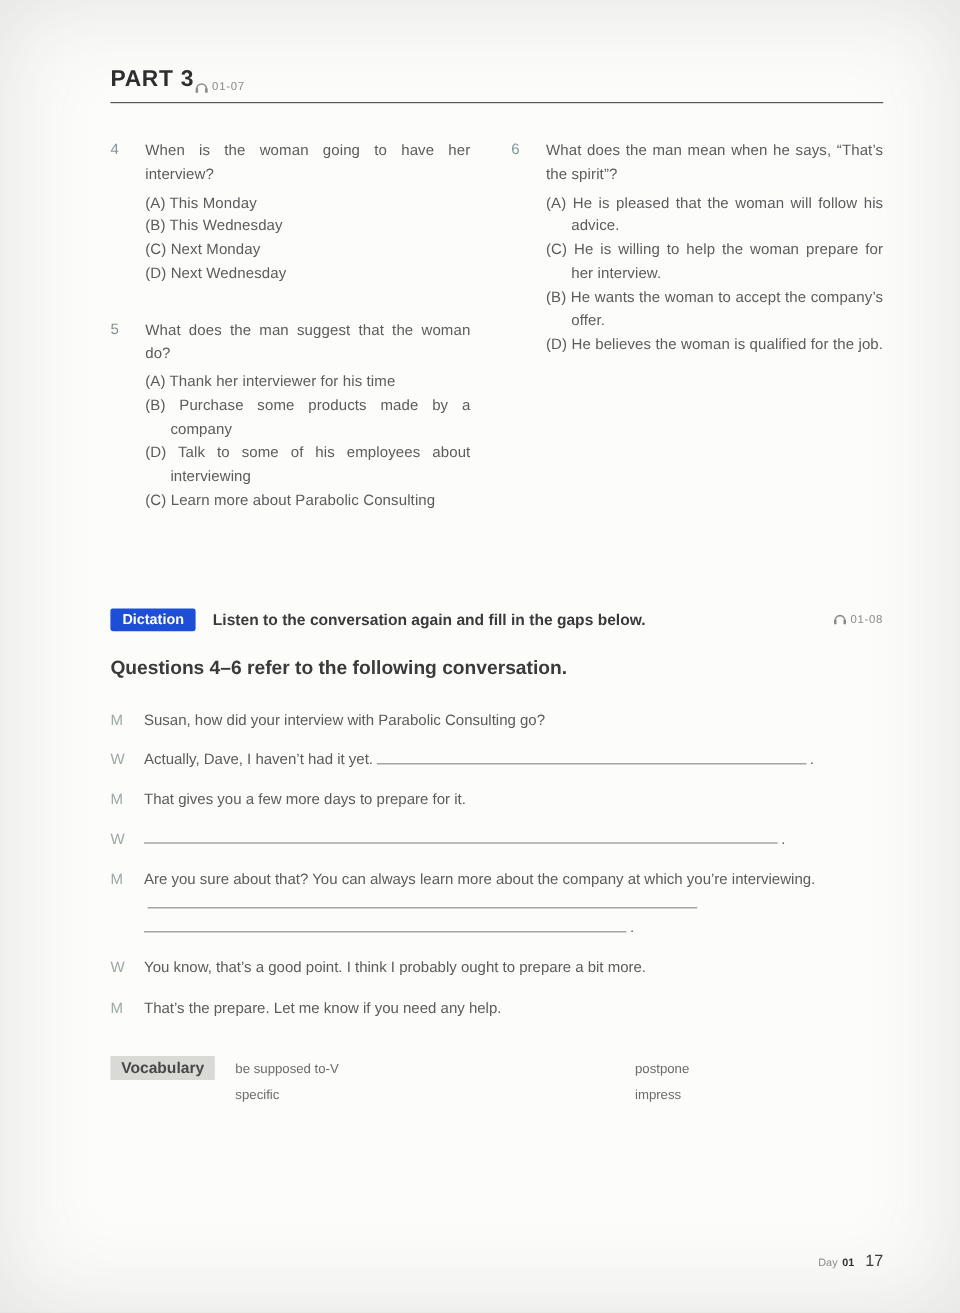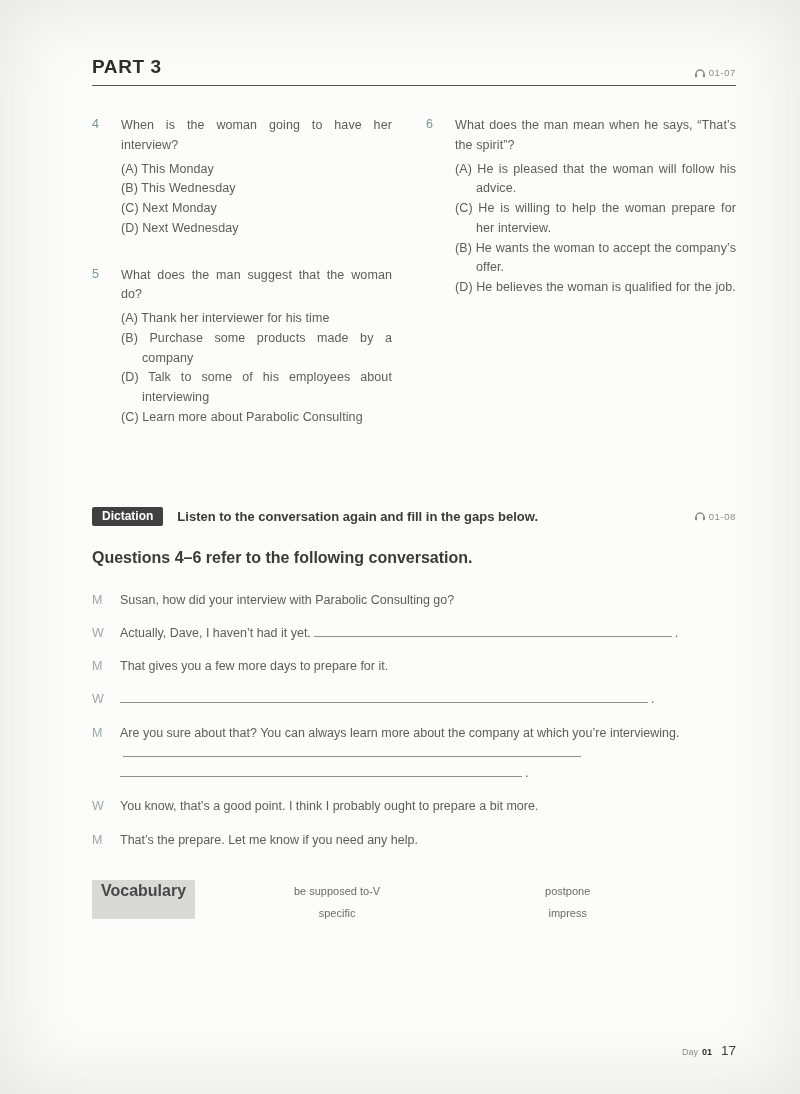--- a/index.html
+++ b/index.html
@@ -5,21 +5,21 @@
   * { margin:0; padding:0; box-sizing:border-box; }
   html,body { background:#e8e8e5; }
   body { font-family:"Liberation Sans", sans-serif; }
   .page {
     position:relative; width:800px; height:1094px; margin:0 auto;
     background:#fcfcfb; color:#5c5c5c;
     box-shadow: inset 0 0 80px rgba(70,70,60,.14);
     padding:56px 64px 0 92px;
   }
   
-  .hdr { display:flex; justify-content:space-between; align-items:flex-end; }
+  .hdr { display:flex; justify-content:flex-start; align-items:flex-end; }
   .part-title { font-size:19px; font-weight:bold; color:#2e2e2e; letter-spacing:.6px; }
   .audio { font-size:9.5px; color:#8b8b8b; display:flex; align-items:center; gap:3px; letter-spacing:.6px; }
   .rule { border:none; border-top:1.7px solid #585858; margin-top:7px; }
 
   
   .qs { display:flex; margin-top:30px; gap:34px; }
   .col-left { width:300px; }
   .col-right { width:310px; }
   .question { display:flex; margin-bottom:27px; }
   .qnum { width:29px; flex:none; color:#7e9692; font-size:12.5px; padding-top:1px; }
@@ -37,22 +37,22 @@
   .dlg { position:relative; padding-left:28px; margin-bottom:13px; }
   .spk { position:absolute; left:0; top:0; color:#9ba8a5; }
   .blank { display:inline-block; border-bottom:1px solid #8f8f8f; height:.9em; vertical-align:baseline; margin:0 3px; }
   .blank-b1 { width:358px; }
   .blank-b2 { width:528px; margin-left:0; }
   .blank-b3a { width:458px; }
   .blank-b3b { width:402px; margin-left:0; }
 
   
   .vocab { margin-top:30px; display:flex; align-items:flex-start; font-size:11px; }
-  .vocab-label { background:#d9d9d6; color:#474747; font-weight:bold; font-size:16px; padding:2px 9px 19px; border-radius:1px; }
-  .vcol { line-height:2.0; color:#6b6b6b;text-align:center; }
+  .vocab-label { background:#d9d9d6; color:#474747; font-weight:bold; font-size:13px; padding:2px 9px 3px; border-radius:1px; }
+  .vcol { line-height:2.0; color:#6b6b6b; }
   .vcol-1 { margin-left:17px; width:250px; }
   .vcol-2 { margin-left:83px; }
 
   
   .footer { position:absolute; right:64px; bottom:36px; display:flex; align-items:baseline; color:#555; }
   .day-label { font-size:9px; color:#8a8a8a; margin-right:4px;padding-left:12px; }
   .day-num { font-size:9px; font-weight:bold; color:#2e2e2e; }
   .page-num { font-size:13.5px; color:#3c3c3c; margin-left:9px; }
   svg { display:block; }
 </style>
@@ -113,21 +113,21 @@
           <div class="choice">(B) He wants the woman to accept the company’s offer.</div>
           <div class="choice">(D) He believes the woman is qualified for the job.</div>
         </div>
       </div>
 
     </div>
   </div>
 
   <div class="dict">
     <div class="dict-hdr">
-      <span class="badge" id="dict-badge" style="background: #404040;">Dictation</span>
+      <span class="badge" id="dict-badge" style="background: #1d4ed8;">Dictation</span>
       <span class="instr">Listen to the conversation again and fill in the gaps below.</span>
       <span class="audio">
         <span>
           <svg width="12" height="10" viewBox="0 0 12 10">
               <path d="M2 9 V6 a4 4 0 0 1 8 0 V9" fill="none" stroke="#8b8b8b" stroke-width="1.3"></path>
               <rect x="1" y="5.6" width="2.1" height="3.6" fill="#8b8b8b"></rect>
               <rect x="8.9" y="5.6" width="2.1" height="3.6" fill="#8b8b8b"></rect>
             </svg>
         </span>
         <span>01-08</span>

